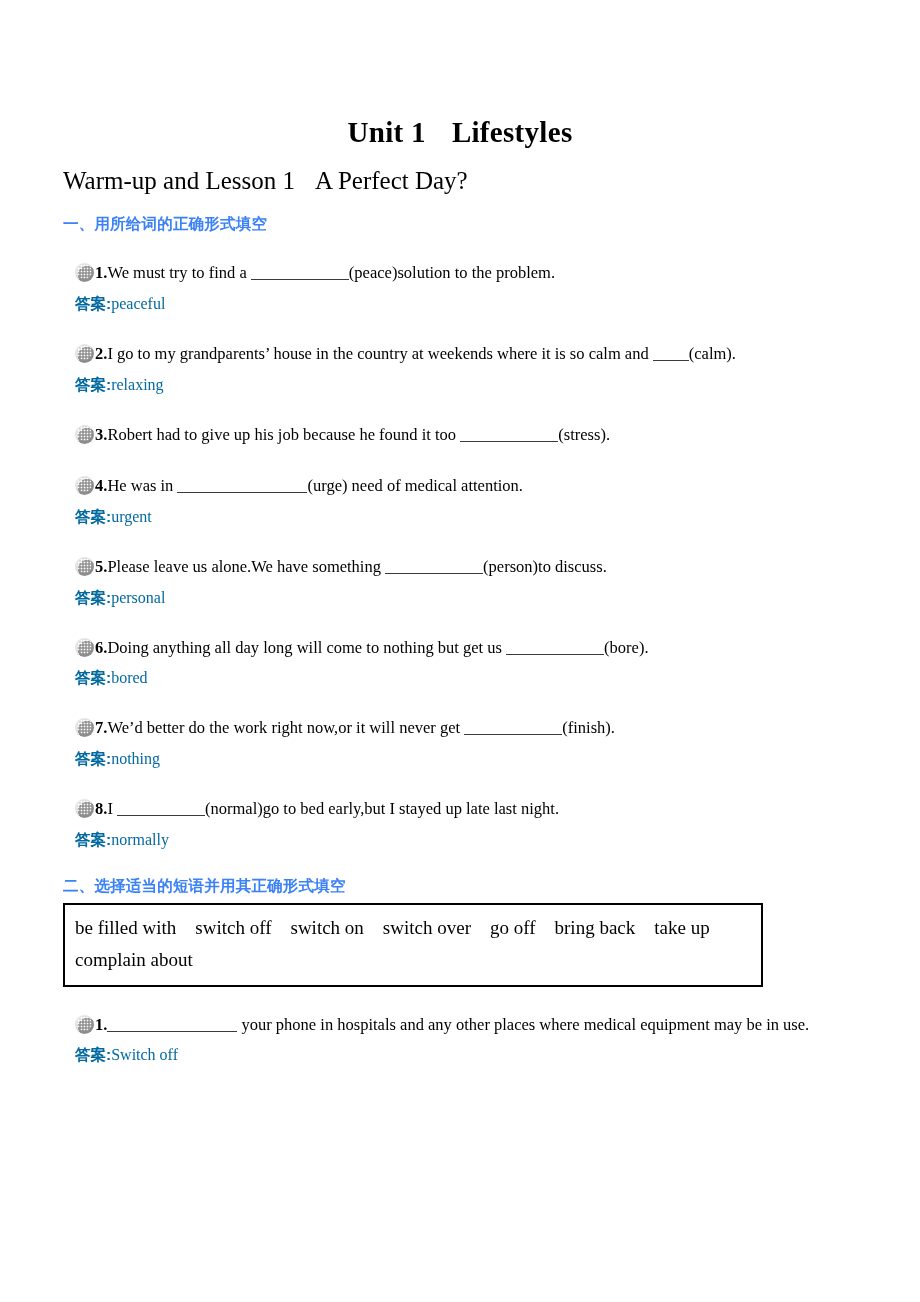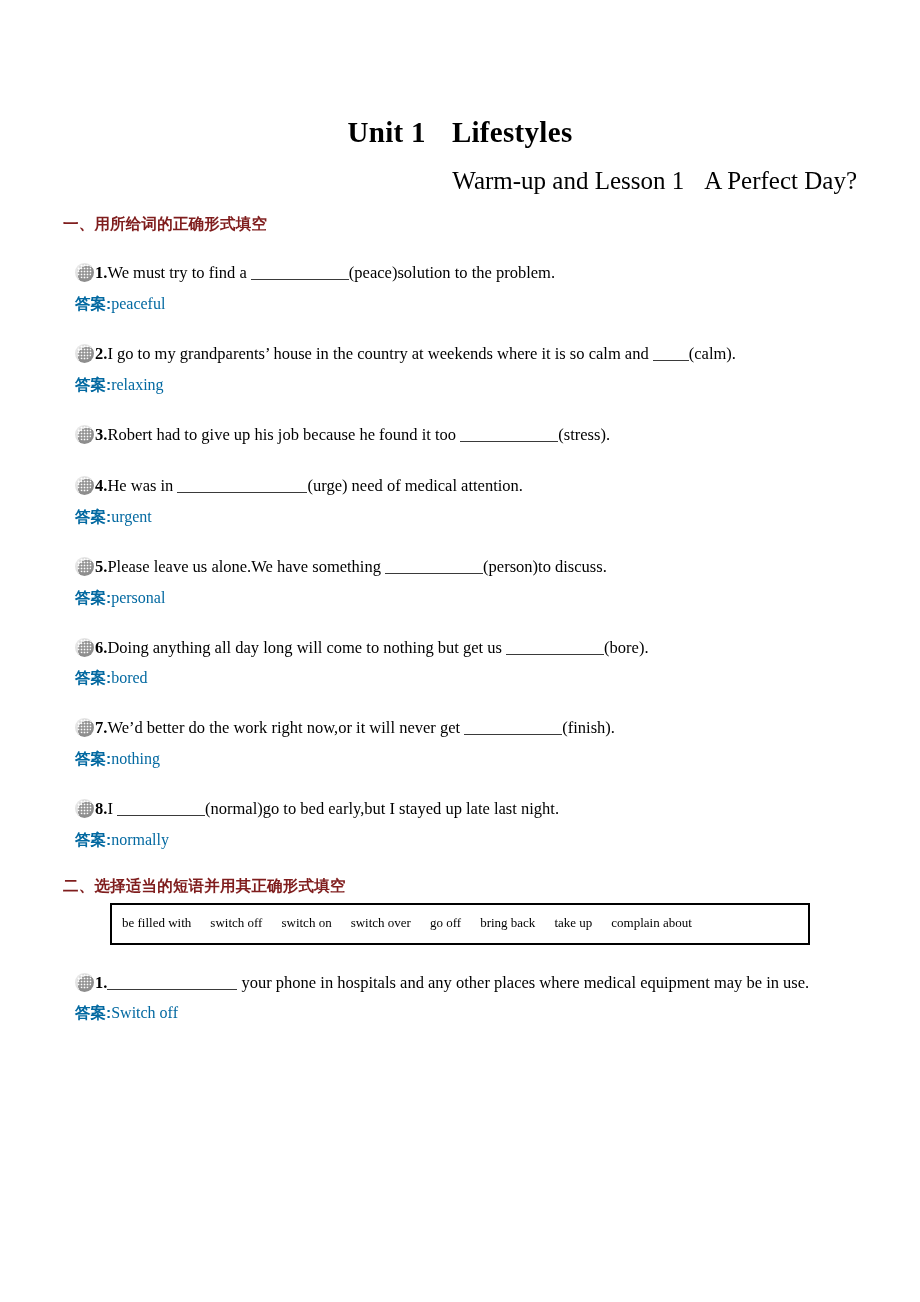--- a/index.html
+++ b/index.html
@@ -29,34 +29,34 @@
     font-size: 29px;
     font-weight: bold;
     letter-spacing: 0.3px;
     line-height: 1.15;
     font-family: "Liberation Serif", "DejaVu Serif", serif;
   }
   .unit-title .gap { display: inline-block; width: 26px; }
   .lesson-title {
     margin: 0;
     padding-top: 18px;
-    text-align: right;
+    text-align: left;
     font-size: 25px;
     font-weight: normal;
     line-height: 1.15;
     font-family: "Liberation Serif", "DejaVu Serif", serif;
   }
   .lesson-title .gap { display: inline-block; width: 20px; }
 
   
   .section-heading {
     font-family: "Liberation Sans", "DejaVu Sans", sans-serif;
     font-size: 15.5px;
     font-weight: bold;
-    color: #7f1d1d;
+    color: #3b82f6;
     margin: 0;
     padding-top: 18px;
     letter-spacing: 0.2px;
   }
   .section-heading.second {
     padding-top: 12px;
   }
 
   
   .qblock { margin: 12px; }
@@ -124,25 +124,24 @@
   }
   .answer .val {
     font-family: "Liberation Serif", "DejaVu Serif", serif;
   }
 
   
   .wordbank {
     border: 2.2px solid #000000;
     margin-top: 6px;
     padding: 7px 10px 9px 10px;
-    font-size: 13px;
+    font-size: 19px;
     line-height: 1.68;
     width: 700px;
     box-sizing: border-box;
-    margin-left: 47px;
   }
   .wordbank .w { display: inline-block; margin-right: 19px; }
   .wordbank .w:last-child { margin-right: 0; }
 </style>
 </head>
 <body>
 
 <div class="page">
 
   <h1 class="unit-title">

